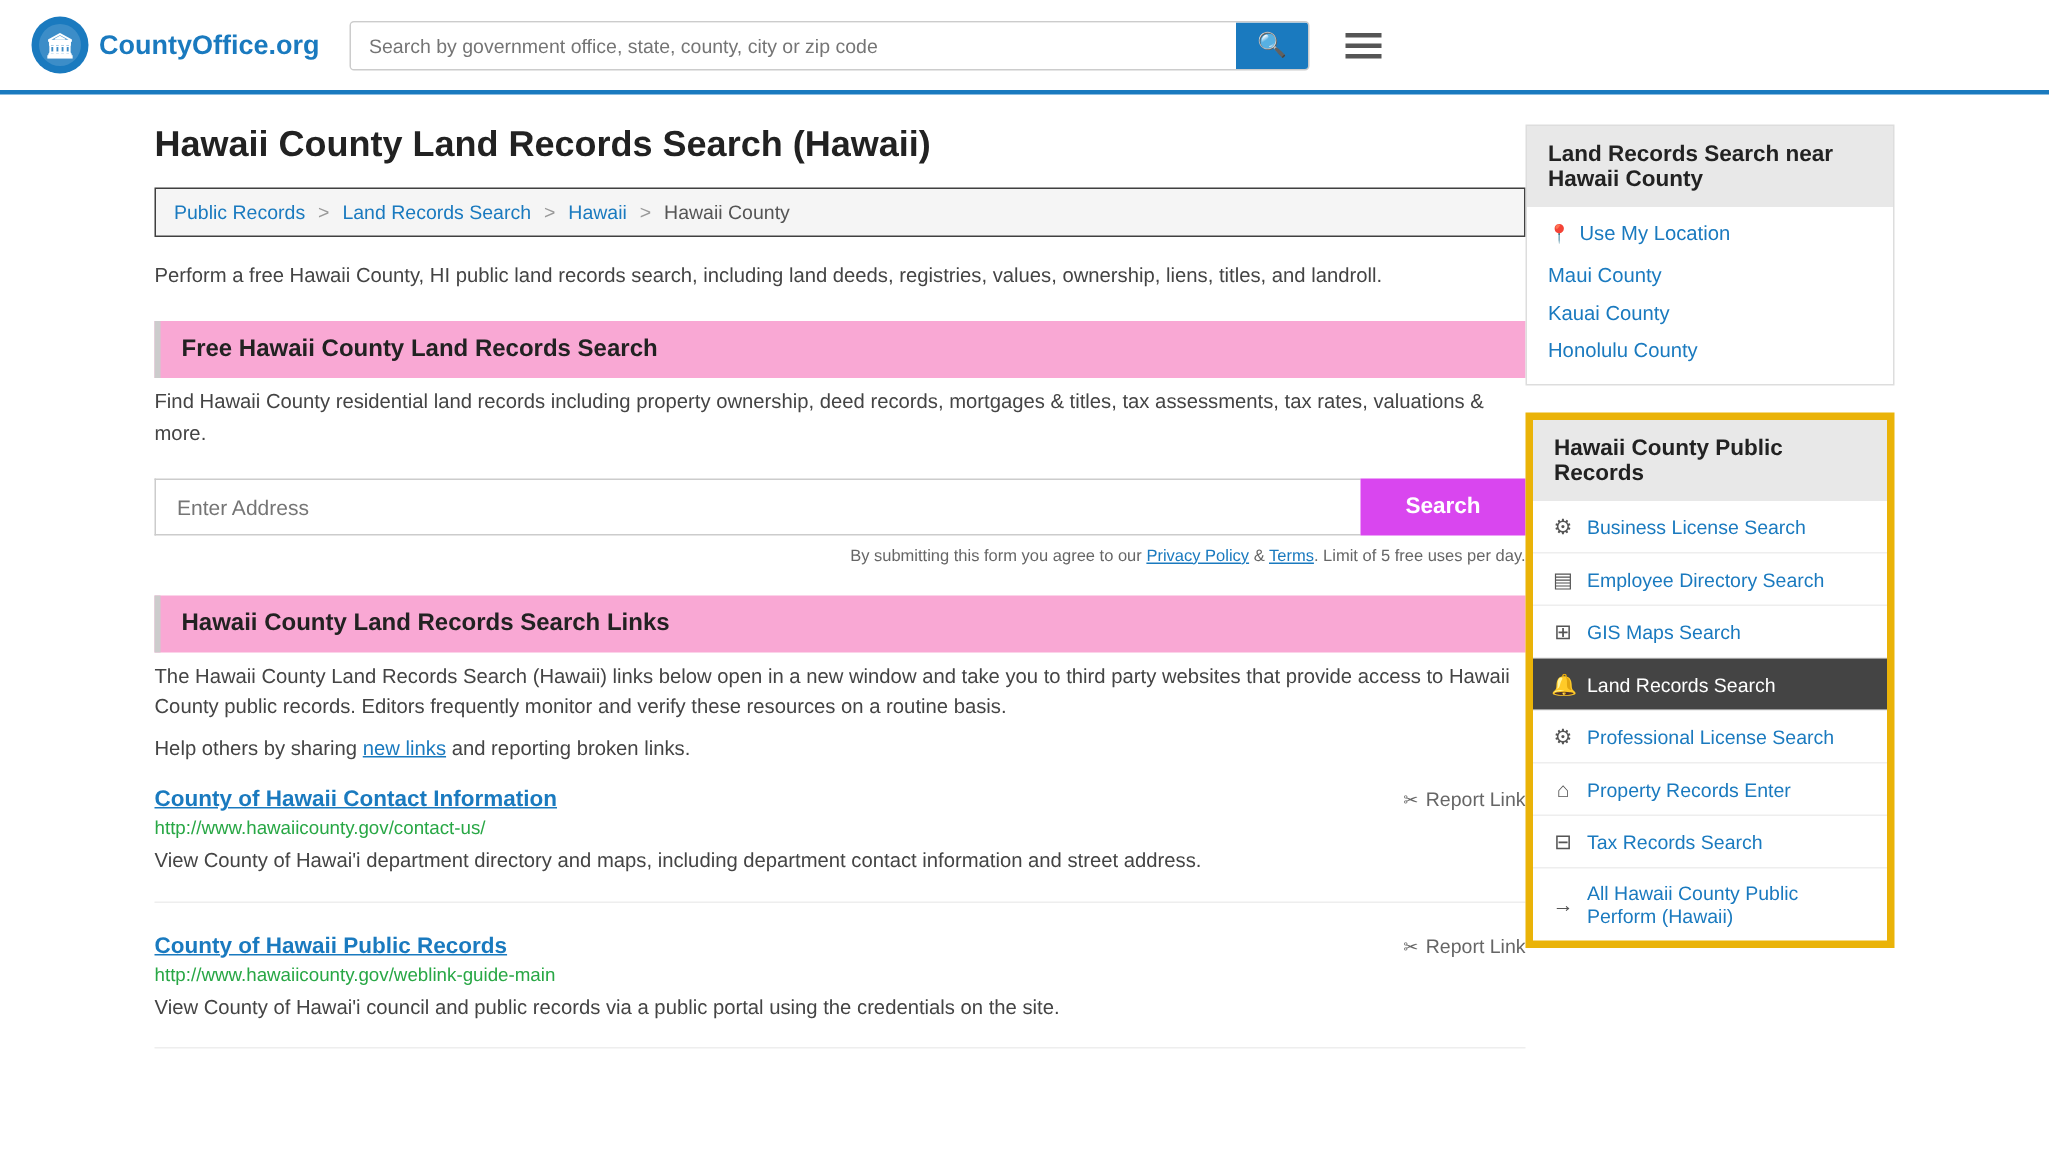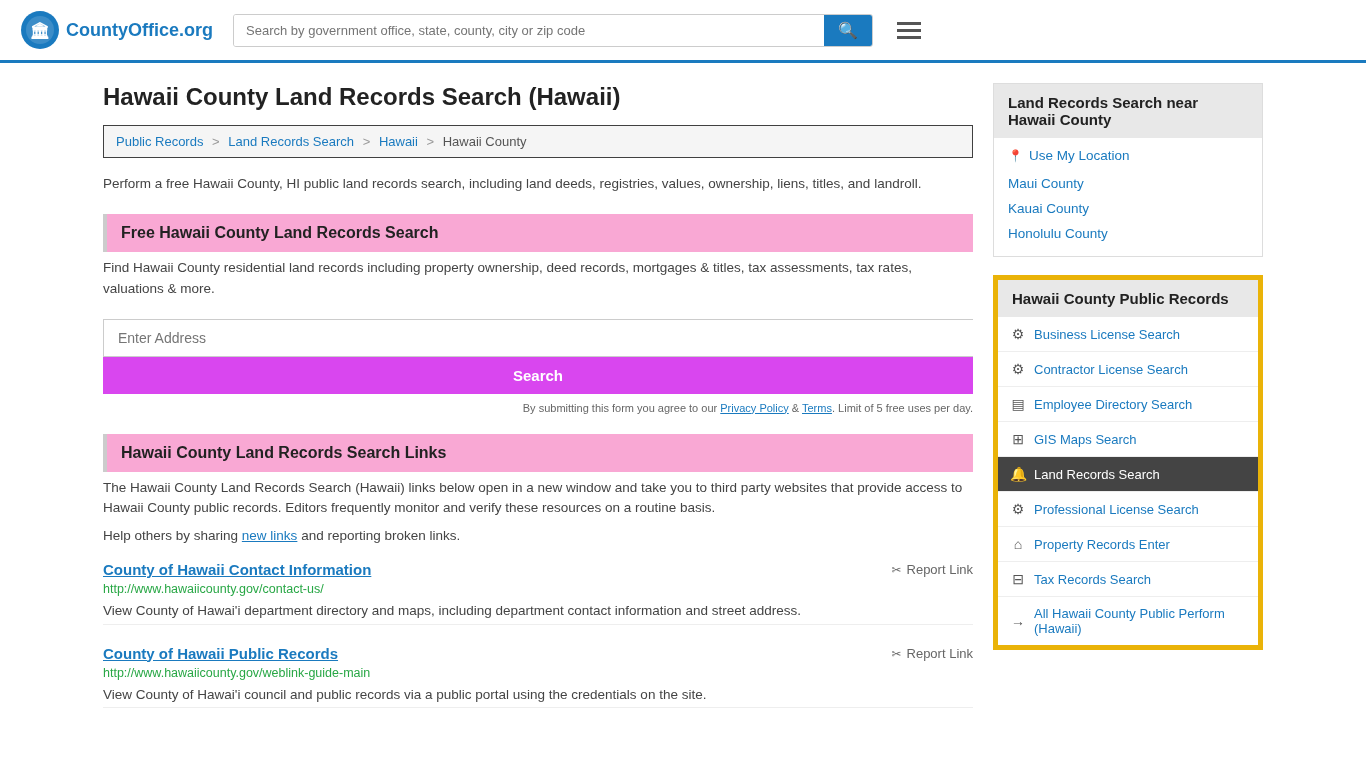--- a/index.html
+++ b/index.html
@@ -72,27 +72,26 @@
       height: 3px;
       background: #555;
     }
 
     
     .main-container {
       max-width: 1200px;
       margin: 0 auto;
       padding: 20px;
       display: flex;
-      gap: 20px;
     }
     .content-area {
       flex: 1;
     }
     .sidebar {
-      width: 270px;
+      width: 246px;
       flex-shrink: 0;
     }
 
     
     .page-title {
       font-size: 24px;
       font-weight: bold;
       color: #222;
       margin-bottom: 14px;
     }
@@ -129,21 +128,20 @@
       font-weight: bold;
       color: #222;
       margin-bottom: 6px;
       margin-top: 10px;
     }
 
     
     .search-form {
       display: flex;
       margin-bottom: 8px;
-      flex-direction: column;
     }
     .address-input {
       flex: 1;
       padding: 10px 14px;
       border: 1px solid #ccc;
       border-right: none;
       font-size: 14px;
       outline: none;
       color: #999;
     }
@@ -180,21 +178,21 @@
       margin-bottom: 18px;
     }
     .share-text a {
       color: #1a7abf;
       text-decoration: underline;
     }
 
     
     .record-link-item {
       margin-bottom: 20px;
-      padding-bottom: 2px;
+      padding-bottom: 16px;
       border-bottom: 1px solid #eee;
     }
     .record-link-header {
       display: flex;
       justify-content: space-between;
       align-items: center;
       margin-bottom: 4px;
     }
     .record-link-title {
       font-size: 15px;
@@ -411,26 +409,20 @@
       <div class="sidebar-section-title">Hawaii County Public Records</div>
       <ul class="sidebar-records-list">
         <li>
           <a href="#" class="sidebar-record-link">
             <span class="sidebar-icon icon-gear"></span>
             <span>Business License Search</span>
           </a>
         </li>
         <li>
           <a href="#" class="sidebar-record-link">
-            <span class="sidebar-icon icon-gear"></span>
-            <span>Contractor License Search</span>
-          </a>
-        </li>
-        <li>
-          <a href="#" class="sidebar-record-link">
             <span class="sidebar-icon">▤</span>
             <span>Employee Directory Search</span>
           </a>
         </li>
         <li>
           <a href="#" class="sidebar-record-link">
             <span class="sidebar-icon">⊞</span>
             <span>GIS Maps Search</span>
           </a>
         </li>

